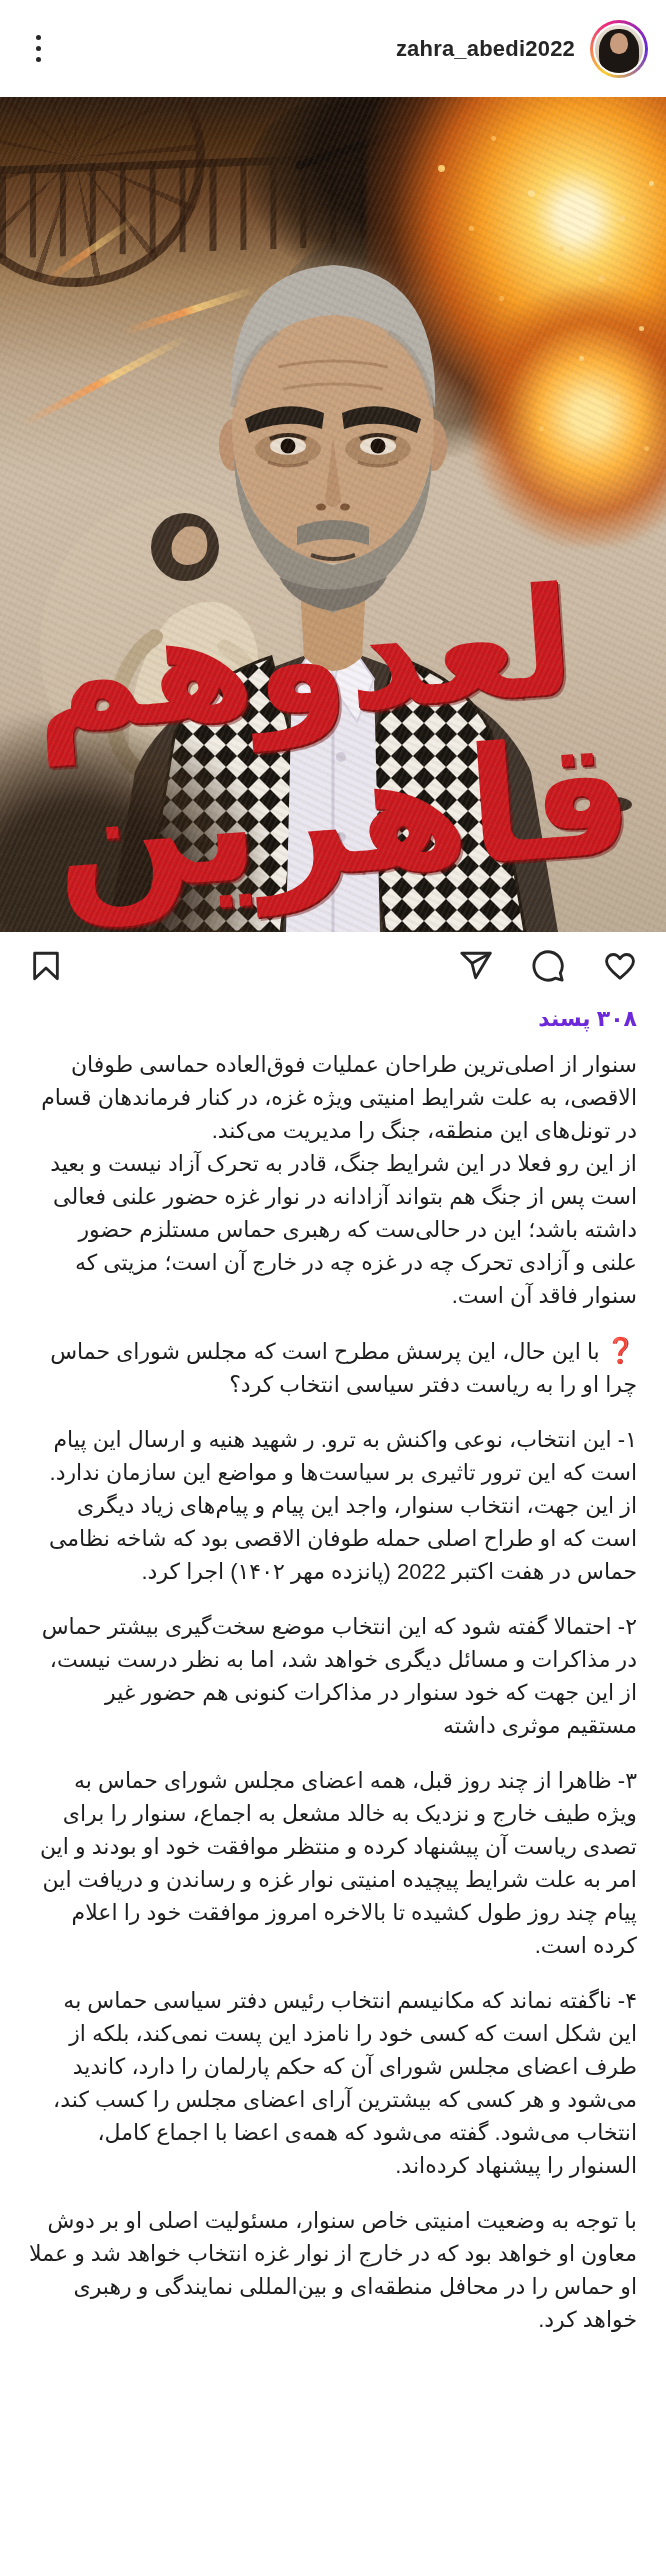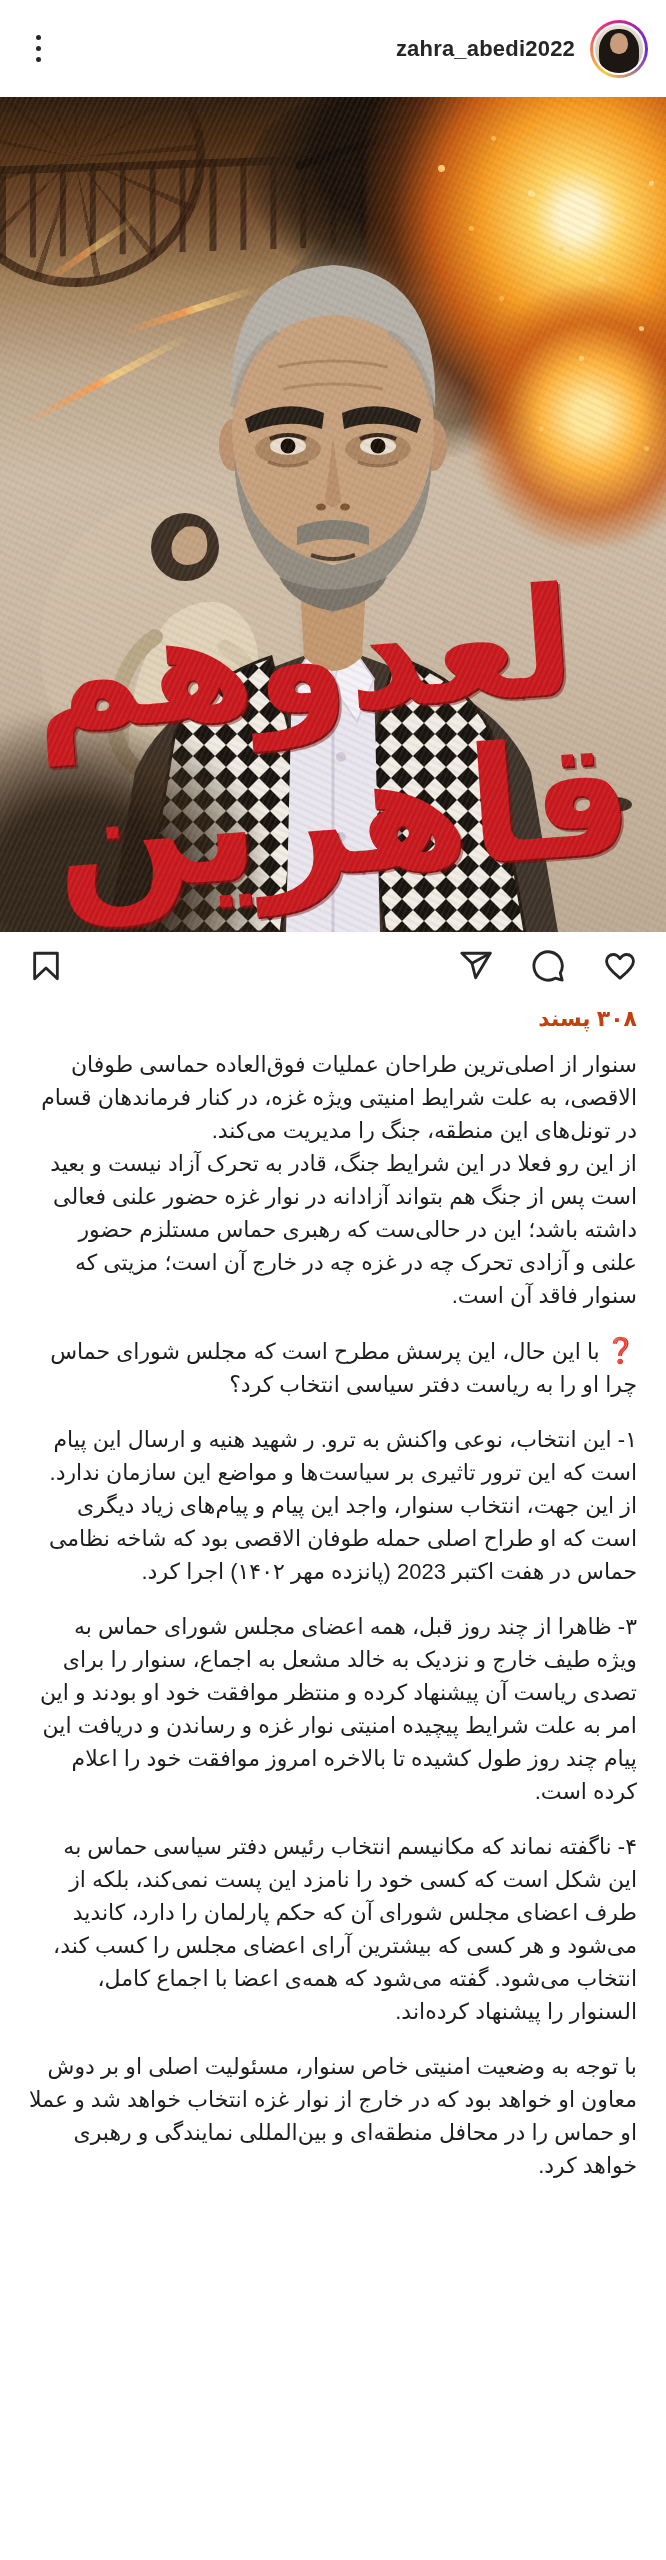--- a/index.html
+++ b/index.html
@@ -68,21 +68,21 @@
     repeating-linear-gradient(115deg, rgba(255,255,255,.05) 0 2px, transparent 2px 5px),
     repeating-linear-gradient(25deg, rgba(80,55,30,.05) 0 3px, transparent 3px 7px); }
 
   
   .actions { position:absolute; left:0; top:932px; width:666px; height:68px; display:flex; align-items:center; padding:0 29px; background:#fff; }
   .actions svg { display:block; cursor:pointer; }
   .right-icons { display:flex; gap:38px; }
 
   
   .below { position:absolute; left:0; top:1000px; width:666px; padding:0 29px; background:#fff; }
-  .likes { direction:rtl; text-align:right; font-size:22px; font-weight:700; color:#c2410c; margin-top:6px; }
+  .likes { direction:rtl; text-align:right; font-size:22px; font-weight:700; color:#6d28d9; margin-top:6px; }
   .caption { direction:rtl; text-align:right; font-size:22px; line-height:33px; color:#1e1e1e; margin-top:16px; }
   .caption p { margin:0 0 22px 0; }
   .caption p.qpara { }
   .caption p span.body { white-space:pre-line; }
   .cap-user { font-weight:700; unicode-bidi:isolate; direction:ltr; }
   .qmark { color:#d32428; font-weight:700; font-size:25px; }
 </style>
 </head>
 <body>
 
@@ -215,21 +215,22 @@
   </div>
 
   <div class="below">
     <div class="likes">۳۰۸ پسند</div>
 
     <div class="caption">
       <p><span class="body">سنوار از اصلی‌ترین طراحان عملیات فوق‌العاده حماسی طوفان الاقصی، به علت شرایط امنیتی ویژه غزه، در کنار فرماندهان قسام در تونل‌های این منطقه، جنگ را مدیریت می‌کند.
 از این رو فعلا در این شرایط جنگ، قادر به تحرک آزاد نیست و بعید است پس از جنگ هم بتواند آزادانه در نوار غزه حضور علنی فعالی داشته باشد؛ این در حالی‌ست که رهبری حماس مستلزم حضور علنی و آزادی تحرک چه در غزه چه در خارج آن است؛ مزیتی که سنوار فاقد آن است.</span></p>
       <p class="qpara"><span class="qmark">❓</span><span class="body"> با این حال، این پرسش مطرح است که مجلس شورای حماس چرا او را به ریاست دفتر سیاسی انتخاب کرد؟</span></p>
       <p><span class="body">۱- این انتخاب، نوعی واکنش به ترو. ر شهید هنیه و ارسال این پیام است که این ترور تاثیری بر سیاست‌ها و مواضع این سازمان ندارد.
-از این جهت، انتخاب سنوار، واجد این پیام و پیام‌های زیاد دیگری است که او طراح اصلی حمله طوفان الاقصی بود که شاخه نظامی حماس در هفت اکتبر 2023 (پانزده مهر ۱۴۰۲) اجرا کرد.</span></p>
+از این جهت، انتخاب سنوار، واجد این پیام و پیام‌های زیاد دیگری است که او طراح اصلی حمله طوفان الاقصی بود که شاخه نظامی حماس در هفت اکتبر 2022 (پانزده مهر ۱۴۰۲) اجرا کرد.</span></p>
+      <p><span class="body">۲- احتمالا گفته شود که این انتخاب موضع سخت‌گیری بیشتر حماس در مذاکرات و مسائل دیگری خواهد شد، اما به نظر درست نیست، از این جهت که خود سنوار در مذاکرات کنونی هم حضور غیر مستقیم موثری داشته</span></p>
       <p><span class="body">۳- ظاهرا از چند روز قبل، همه اعضای مجلس شورای حماس به ویژه طیف خارج و نزدیک به خالد مشعل به اجماع، سنوار را برای تصدی ریاست آن پیشنهاد کرده و منتظر موافقت خود او بودند و این امر به علت شرایط پیچیده امنیتی نوار غزه و رساندن و دریافت این پیام چند روز طول کشیده تا بالاخره امروز موافقت خود را اعلام کرده است.</span></p>
       <p><span class="body">۴- ناگفته نماند که مکانیسم انتخاب رئیس دفتر سیاسی حماس به این شکل است که کسی خود را نامزد این پست نمی‌کند، بلکه از طرف اعضای مجلس شورای آن که حکم پارلمان را دارد، کاندید می‌شود و هر کسی که بیشترین آرای اعضای مجلس را کسب کند، انتخاب می‌شود. گفته می‌شود که همه‌ی اعضا با اجماع کامل، السنوار را پیشنهاد کرده‌اند.</span></p>
       <p><span class="body">با توجه به وضعیت امنیتی خاص سنوار، مسئولیت اصلی او بر دوش معاون او خواهد بود که در خارج از نوار غزه انتخاب خواهد شد و عملا او حماس را در محافل منطقه‌ای و بین‌المللی نمایندگی و رهبری خواهد کرد.</span></p>
     </div>
 
   </div>
 
 </div>
 
 </body></html>

